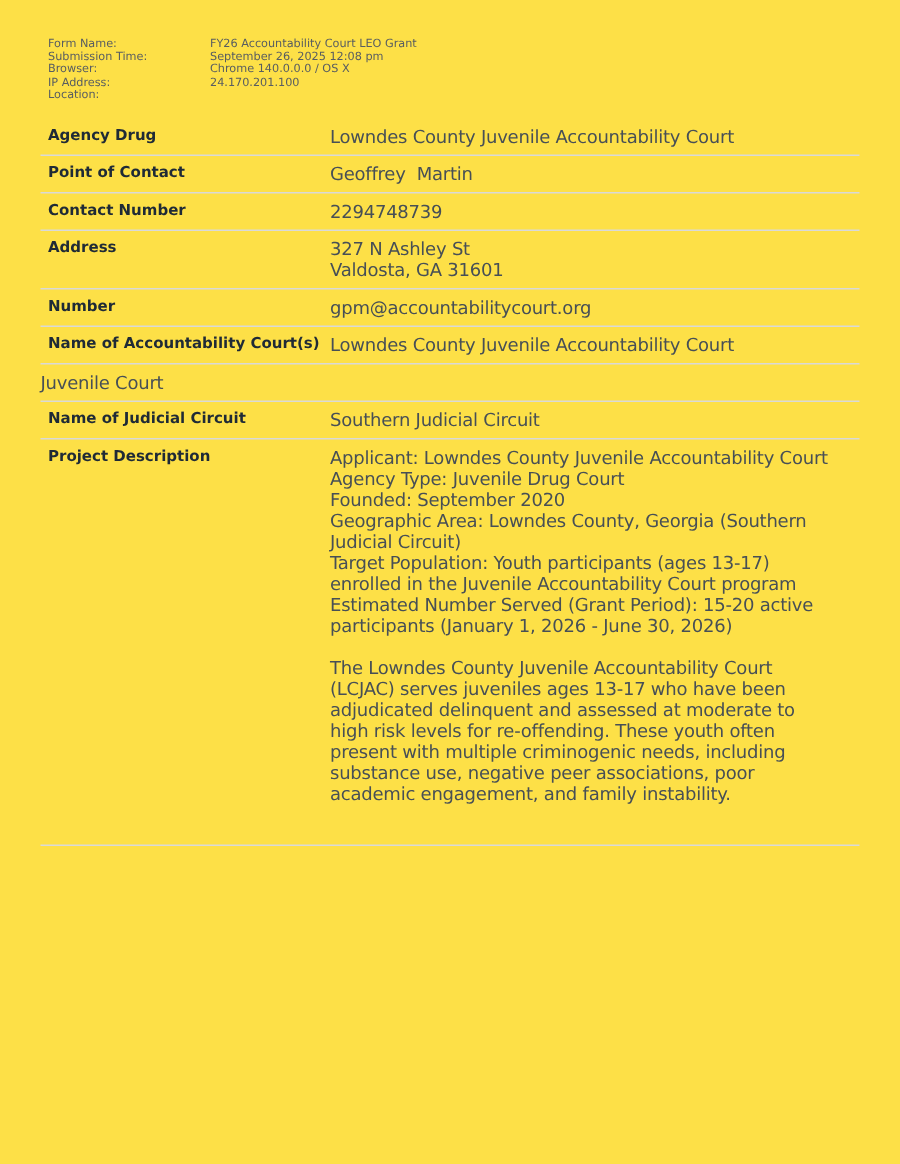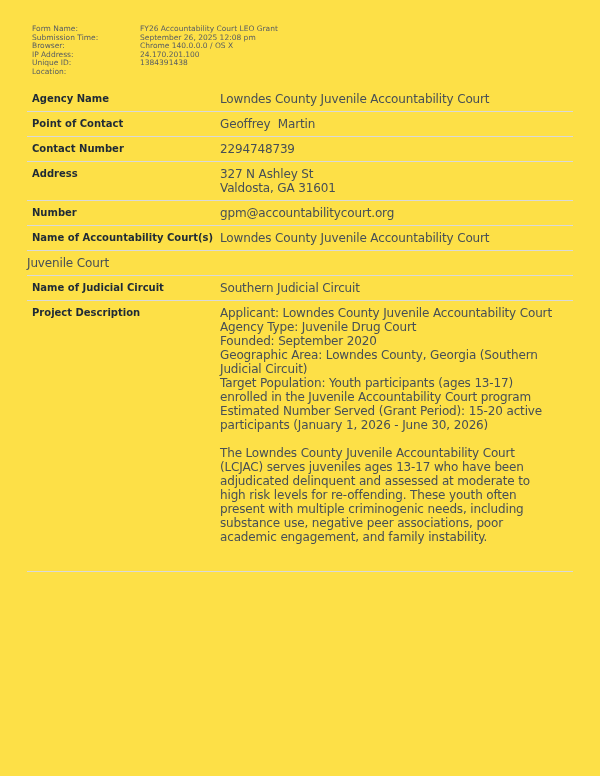--- a/index.html
+++ b/index.html
@@ -71,33 +71,29 @@
     </div>
     <div class="meta-row">
       <span class="meta-label">Browser:</span>
       <span class="meta-value">Chrome 140.0.0.0 / OS X</span>
     </div>
     <div class="meta-row">
       <span class="meta-label">IP Address:</span>
       <span class="meta-value">24.170.201.100</span>
     </div>
     <div class="meta-row">
-      <span class="meta-label">Unique ID:</span>
-      <span class="meta-value">1384391438</span>
-    </div>
-    <div class="meta-row">
       <span class="meta-label">Location:</span>
       <span class="meta-value"></span>
     </div>
   </div>
 
   <div class="results-table">
 
     <div class="field-row">
-      <div class="field-label">Agency Name</div>
+      <div class="field-label">Agency Drug</div>
       <div class="field-value">Lowndes County Juvenile Accountability Court</div>
     </div>
 
     <div class="field-row">
       <div class="field-label">Point of Contact</div>
       <div class="field-value">Geoffrey  Martin</div>
     </div>
 
     <div class="field-row">
       <div class="field-label">Contact Number</div>

